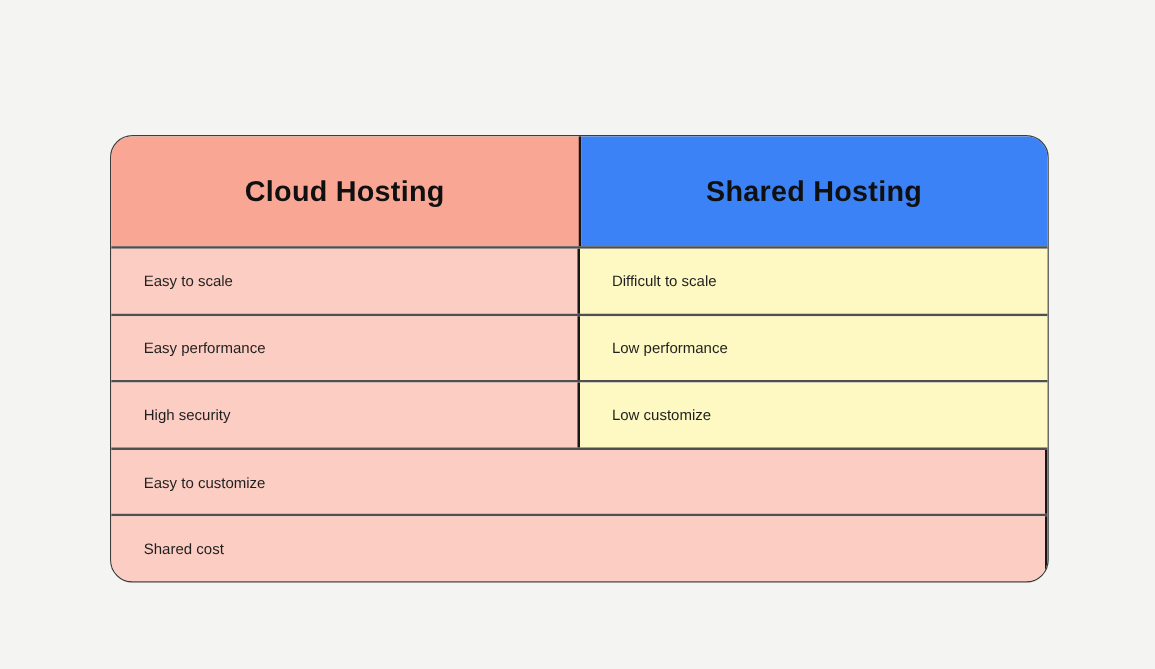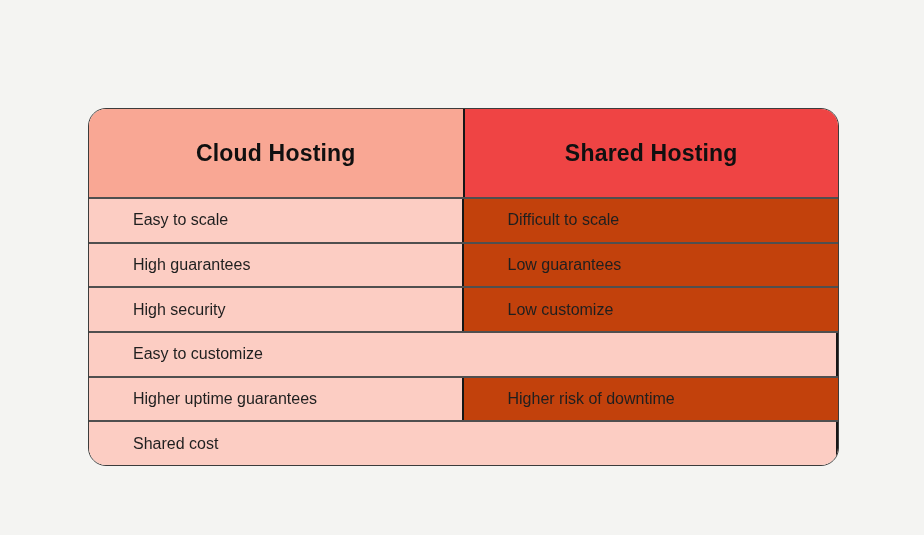--- a/index.html
+++ b/index.html
@@ -39,79 +39,75 @@
     flex: 1 1 50%;
     display: flex;
     align-items: center;
     justify-content: center;
     font-size: 23px;
     font-weight: bold;
     letter-spacing: 0.2px;
     color: #101010;
   }
   .header-cell.cloud  { background: #f9a794; border-right: 2px solid #161616; }
-  .header-cell.shared { background: #ef4444; }
+  .header-cell.shared { background: #3b82f6; }
   .body-rows {
     flex: 1 1 auto;
     display: flex;
     flex-direction: column;
   }
   .data-row {
     flex: 1 1 0;
     display: flex;
     border-top: 2px solid #4f4f4f;
   }
   .data-cell {
     flex: 1 1 50%;
     display: flex;
     align-items: center;
-    padding-left: 44px;
+    padding-left: 26px;
     box-sizing: border-box;
-    font-size: 16px;
+    font-size: 12px;
     color: #1f1f1f;
   }
   .data-cell.cloud  { background: #fccdc3; border-right: 2px solid #161616; }
-  .data-cell.shared { background: #c2410c; }
+  .data-cell.shared { background: #fef9c3; }
 </style>
 </head>
 <body>
 
 <div class="stage">
   <div class="comparison-table">
 
     <div class="header-row">
       <div class="header-cell cloud">Cloud Hosting</div>
       <div class="header-cell shared">Shared Hosting</div>
     </div>
 
     <div class="body-rows">
 
       <div class="data-row">
         <div class="data-cell cloud">Easy to scale</div>
         <div class="data-cell shared">Difficult to scale</div>
       </div>
 
       <div class="data-row">
-        <div class="data-cell cloud">High guarantees</div>
-        <div class="data-cell shared">Low guarantees</div>
+        <div class="data-cell cloud">Easy performance</div>
+        <div class="data-cell shared">Low performance</div>
       </div>
 
       <div class="data-row">
         <div class="data-cell cloud">High security</div>
         <div class="data-cell shared">Low customize</div>
       </div>
 
       <div class="data-row">
         <div class="data-cell cloud">Easy to customize</div>
       </div>
 
-      <div class="data-row">
-        <div class="data-cell cloud">Higher uptime guarantees</div>
-        <div class="data-cell shared">Higher risk of downtime</div>
-      </div>
 
       <div class="data-row">
         <div class="data-cell cloud">Shared cost</div>
       </div>
 
     </div>
   </div>
 </div>
 
 </body></html>

